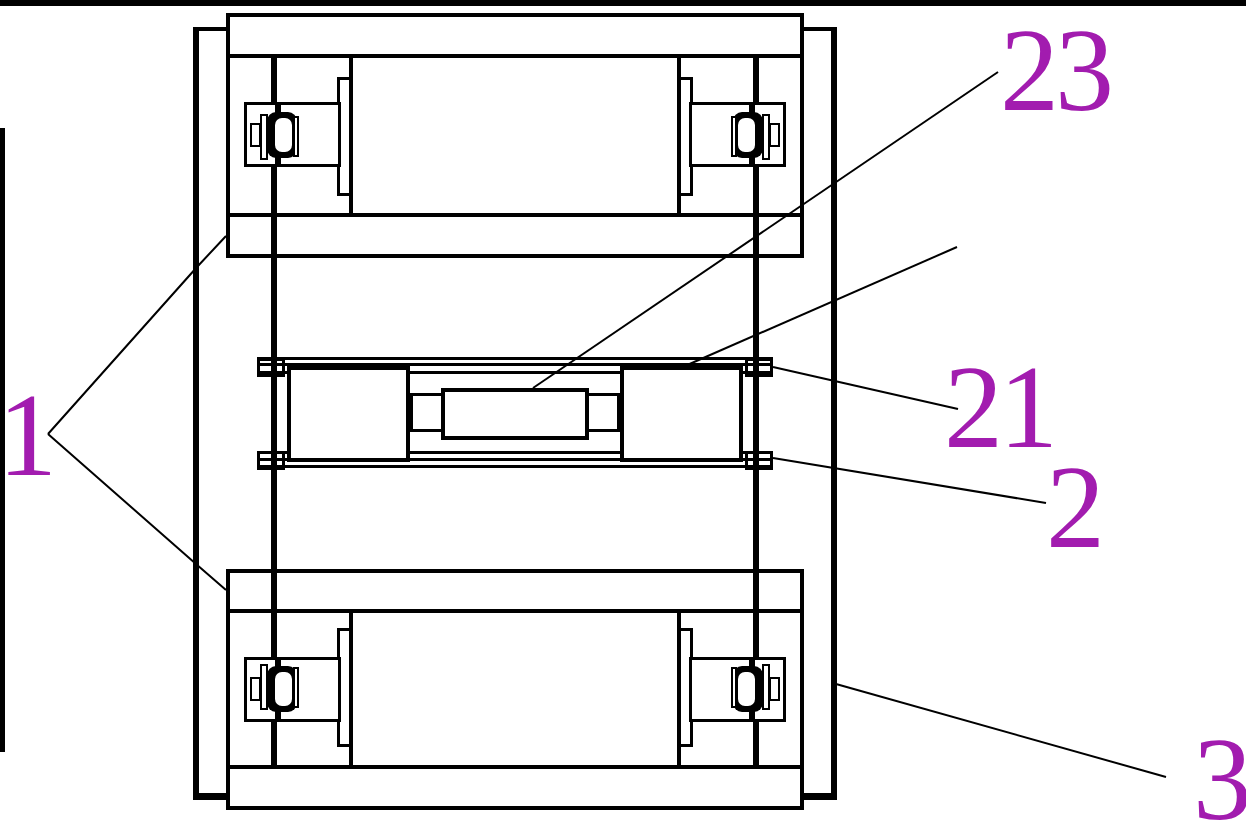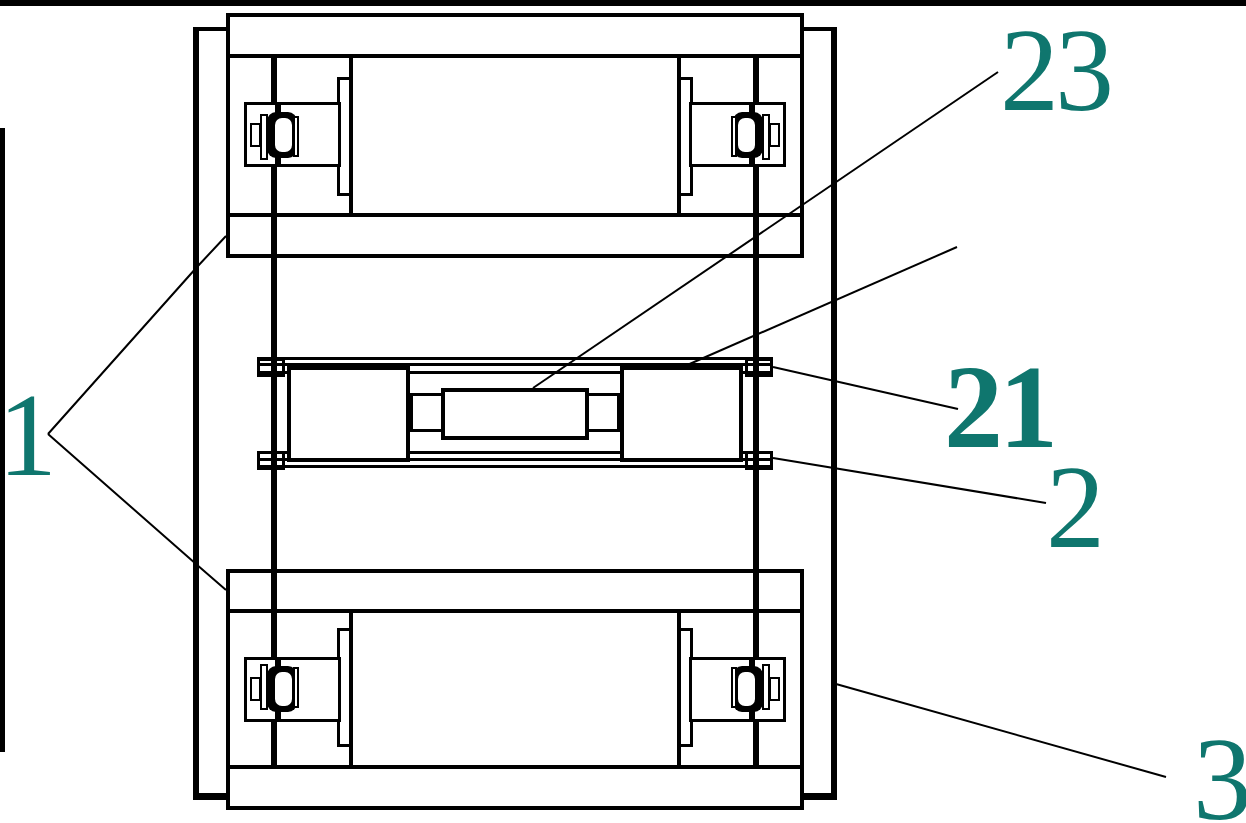--- a/index.html
+++ b/index.html
@@ -30,21 +30,21 @@
     border:2px solid #000;background:#fff;box-sizing:border-box;}
   .assembly .nub{position:absolute;left:20px;top:65px;width:11px;height:24px;
     border:2px solid #000;background:#fff;box-sizing:border-box;}
   .assembly .roller{position:absolute;left:37px;top:54px;width:30px;height:46px;
     background:#000;border-radius:9px;}
   .assembly .roller-core{position:absolute;left:8px;top:6px;width:17px;height:34px;
     background:#fff;border-radius:7px;}
   .flip-x{transform:scaleX(-1);}
   .flip-y{transform:scaleY(-1);}
   .flip-xy{transform:scale(-1,-1);}
-  .lbl{position:absolute;font-size:118px;line-height:1;color:#0f766e;white-space:nowrap;
+  .lbl{position:absolute;font-size:118px;line-height:1;color:#a21caf;white-space:nowrap;
     letter-spacing:-4px;}
   svg.overlay{position:absolute;left:0;top:0;z-index:60;}
   .z10{z-index:10}.z20{z-index:20}.z30{z-index:30}.z40{z-index:40}.z50{z-index:50}
 </style>
 </head>
 <body>
 
 <div class="fig">
 
   <div class="abs blk" style="left:0;top:0;width:1246px;height:6px;"></div>
@@ -130,21 +130,21 @@
     <div class="flangeL"></div>
     <div class="nub"></div>
     <div class="roller">
         <div class="roller-core"></div>
       </div>
     <div class="flangeR"></div>
   </div>
 
   <div class="lbl z50" style="left:-2px;top:377px;">1</div>
   <div class="lbl z50" style="left:1000px;top:12px;">23</div>
-  <div class="lbl z50" style="left:944px;top:349px;font-weight:bold;">21</div>
+  <div class="lbl z50" style="left:944px;top:349px;">21</div>
   <div class="lbl z50" style="left:1046px;top:449px;">2</div>
   <div class="lbl z50" style="left:1193px;top:721px;">3</div>
 
   <svg class="overlay" width="1246" height="823" viewBox="0 0 1246 823" fill="none" stroke="#000" stroke-width="2">
     <polyline points="48,434 197,267 226,236"></polyline>
     <polyline points="48,434 196,564 226,590"></polyline>
     <polyline points="998,72 533,388"></polyline>
     <polyline points="957,247 685,366"></polyline>
     <polyline points="958,409 773,367"></polyline>
     <polyline points="773,458 1046,503"></polyline>

